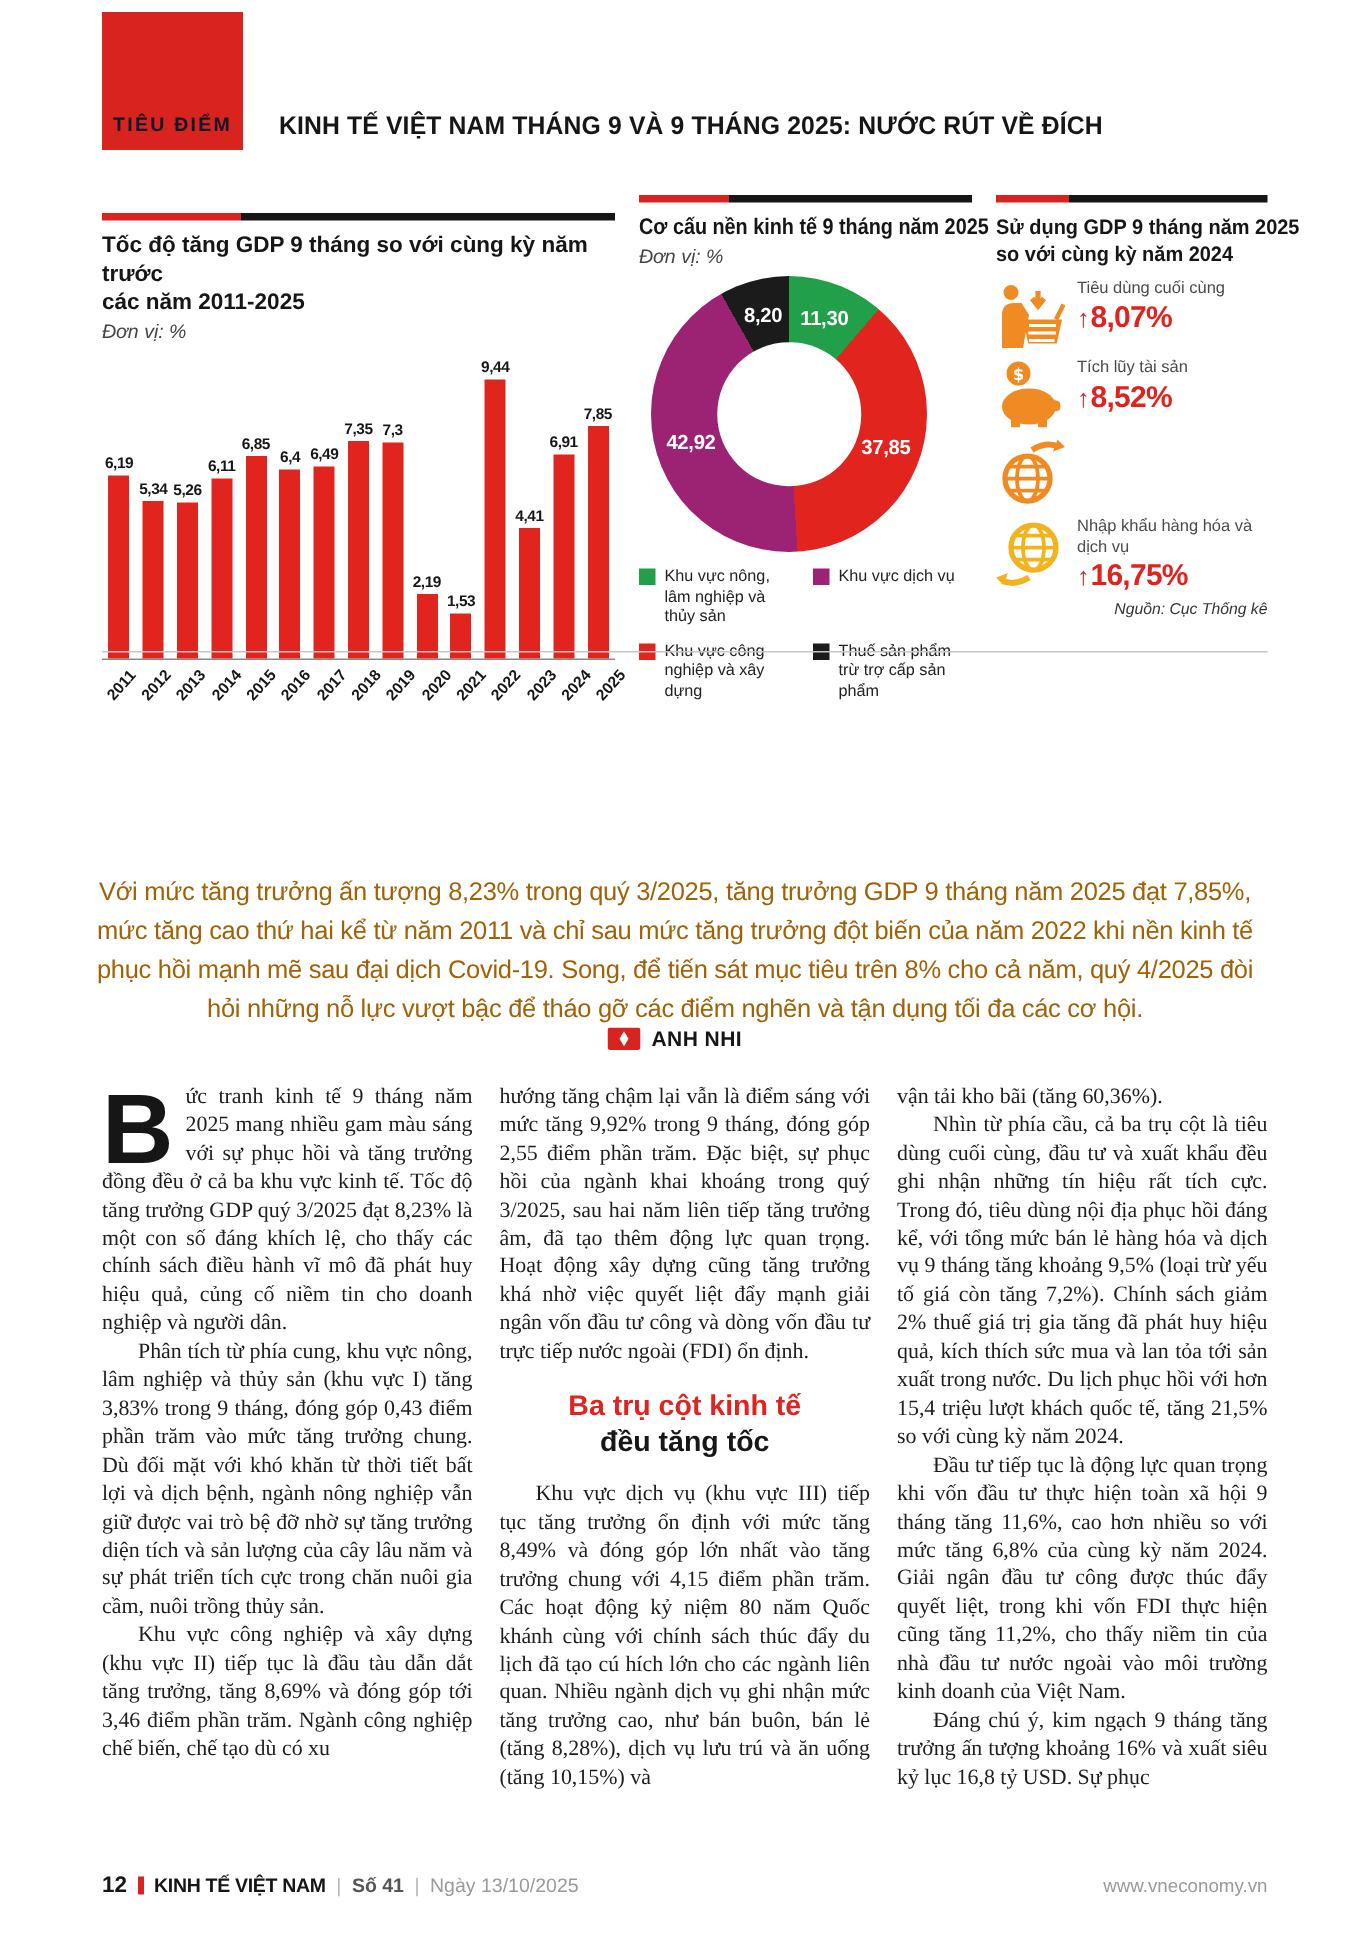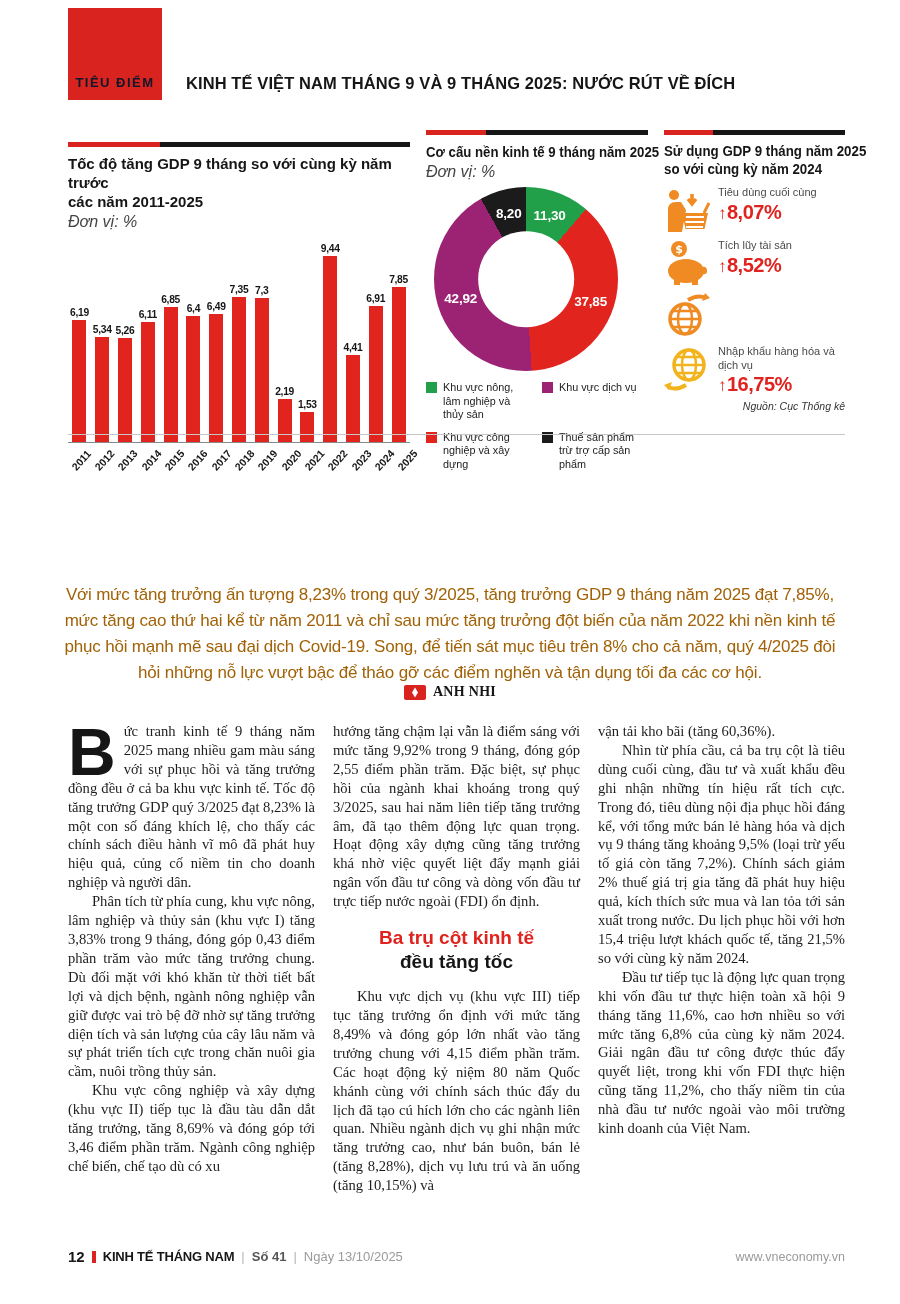--- a/index.html
+++ b/index.html
@@ -19,21 +19,21 @@
   .header-title {
     position:absolute; left:186px; top:74px; font-size:17px; font-weight:800;
     letter-spacing:0.1px; color:#161616; transform:scaleX(0.97); transform-origin:left;
     white-space:nowrap;
   }
   
   .charts { position:absolute; left:68px; top:130px; width:777px; height:300px; display:flex; gap:16px; }
   .panel { position:relative; }
   .panel-accent { height:5px; width:100%; background:linear-gradient(to right,#d8231f 0 27%,#161616 27% 100%); margin-bottom:7px; }
   .panel-title { font-weight:800; font-size:15px; line-height:19px; color:#161616; }
-  .unit-label { font-style:italic; font-size:16px; color:#444; margin-top:2px; }
+  .unit-label { font-style:italic; font-size:13px; color:#444; margin-top:2px; }
 
   .panel-bar { width:342px;margin-top:12px; }
   .bc-plot { display:flex; align-items:flex-end; height:208px; border-bottom:1.5px solid #8a8a8a; margin-top:4px; }
   .bc-col { flex:1; display:flex; flex-direction:column; align-items:center; justify-content:flex-end; }
   .bc-val { font-size:10.3px; font-weight:700; color:#161616; white-space:nowrap; margin-bottom:2px; letter-spacing:-0.3px; }
   .bc-bar { width:14px; }
   .bc-years { display:flex; height:34px; }
   .bc-years div { flex:1; text-align:center; }
   .bc-years span { display:inline-block; transform:rotate(-48deg) translate(-4px,6px); font-size:10.5px; font-weight:600; color:#161616; }
 
@@ -61,21 +61,21 @@
   
   .headline { position:absolute; left:0; top:448px; width:900px; text-align:center; }
   .headline div {
     font-size:55px; line-height:59px; font-weight:800; color:#161616;
     letter-spacing:-1.5px; white-space:nowrap; transform:scaleX(0.86);
   }
   .lede {
     position:absolute; left:58px; top:582px; width:784px; text-align:center;
     font-size:17px; line-height:26px; color:#a16207; font-weight:500; letter-spacing:-0.2px;
   }
-  .byline { position:absolute; left:0; top:684px; width:900px; display:flex; align-items:center; justify-content:center; gap:7px;font-family:Liberation Serif, serif; }
+  .byline { position:absolute; left:0; top:684px; width:900px; display:flex; align-items:center; justify-content:center; gap:7px; }
   .byline-name { font-size:14px; font-weight:800; color:#161616; letter-spacing:0.3px; }
 
   
   .article { position:absolute; left:68px; top:722px; width:777px; display:flex; gap:18px; }
   .col { flex:1; font-family:"Liberation Serif","DejaVu Serif",serif; font-size:14.6px; line-height:18.9px; color:#1d1d1d; text-align:justify; }
   .col p { margin:0; }
   .col p.indent { text-indent:24px; }
   .dropcap {
     float:left; font-family:"Liberation Sans","DejaVu Sans",sans-serif;
     font-size:66px; line-height:52px; font-weight:800; color:#161616;
@@ -317,27 +317,28 @@
       <div class="subhead">
         <div class="l1">Ba trụ cột kinh tế</div>
         <div class="l2">đều tăng tốc</div>
       </div>
       <p class="indent">Khu vực dịch vụ (khu vực III) tiếp tục tăng trưởng ổn định với mức tăng 8,49% và đóng góp lớn nhất vào tăng trưởng chung với 4,15 điểm phần trăm. Các hoạt động kỷ niệm 80 năm Quốc khánh cùng với chính sách thúc đẩy du lịch đã tạo cú hích lớn cho các ngành liên quan. Nhiều ngành dịch vụ ghi nhận mức tăng trưởng cao, như bán buôn, bán lẻ (tăng 8,28%), dịch vụ lưu trú và ăn uống (tăng 10,15%) và</p>
     </div>
     <div class="col">
       <p>vận tải kho bãi (tăng 60,36%).</p>
       <p class="indent">Nhìn từ phía cầu, cả ba trụ cột là tiêu dùng cuối cùng, đầu tư và xuất khẩu đều ghi nhận những tín hiệu rất tích cực. Trong đó, tiêu dùng nội địa phục hồi đáng kể, với tổng mức bán lẻ hàng hóa và dịch vụ 9 tháng tăng khoảng 9,5% (loại trừ yếu tố giá còn tăng 7,2%). Chính sách giảm 2% thuế giá trị gia tăng đã phát huy hiệu quả, kích thích sức mua và lan tỏa tới sản xuất trong nước. Du lịch phục hồi với hơn 15,4 triệu lượt khách quốc tế, tăng 21,5% so với cùng kỳ năm 2024.</p>
       <p class="indent">Đầu tư tiếp tục là động lực quan trọng khi vốn đầu tư thực hiện toàn xã hội 9 tháng tăng 11,6%, cao hơn nhiều so với mức tăng 6,8% của cùng kỳ năm 2024. Giải ngân đầu tư công được thúc đẩy quyết liệt, trong khi vốn FDI thực hiện cũng tăng 11,2%, cho thấy niềm tin của nhà đầu tư nước ngoài vào môi trường kinh doanh của Việt Nam.</p>
+      <p class="indent">Đáng chú ý, kim ngạch 9 tháng tăng trưởng ấn tượng khoảng 16% và xuất siêu kỷ lục 16,8 tỷ USD. Sự phục</p>
     </div>
   </div>
 
   <div class="footer">
     <span class="pagenum">12</span>
     <span class="redbar"></span>
-    <span class="brand">KINH TẾ THÁNG NAM</span>
+    <span class="brand">KINH TẾ VIỆT NAM</span>
     <span class="sep">|</span>
     <span class="issue">Số 41</span>
     <span class="sep">|</span>
     <span class="date">Ngày 13/10/2025</span>
     <span class="site">www.vneconomy.vn</span>
   </div>
 
 </div>
 
 </body></html>

